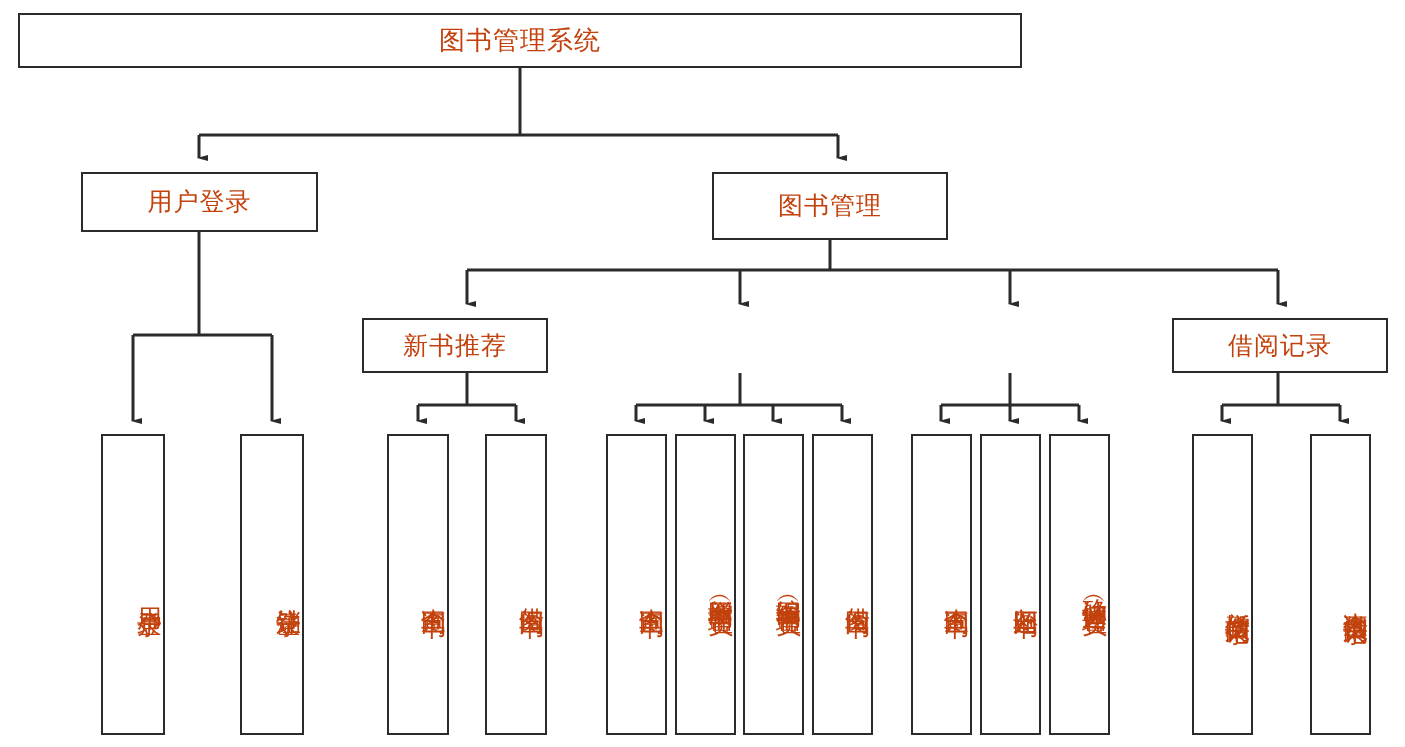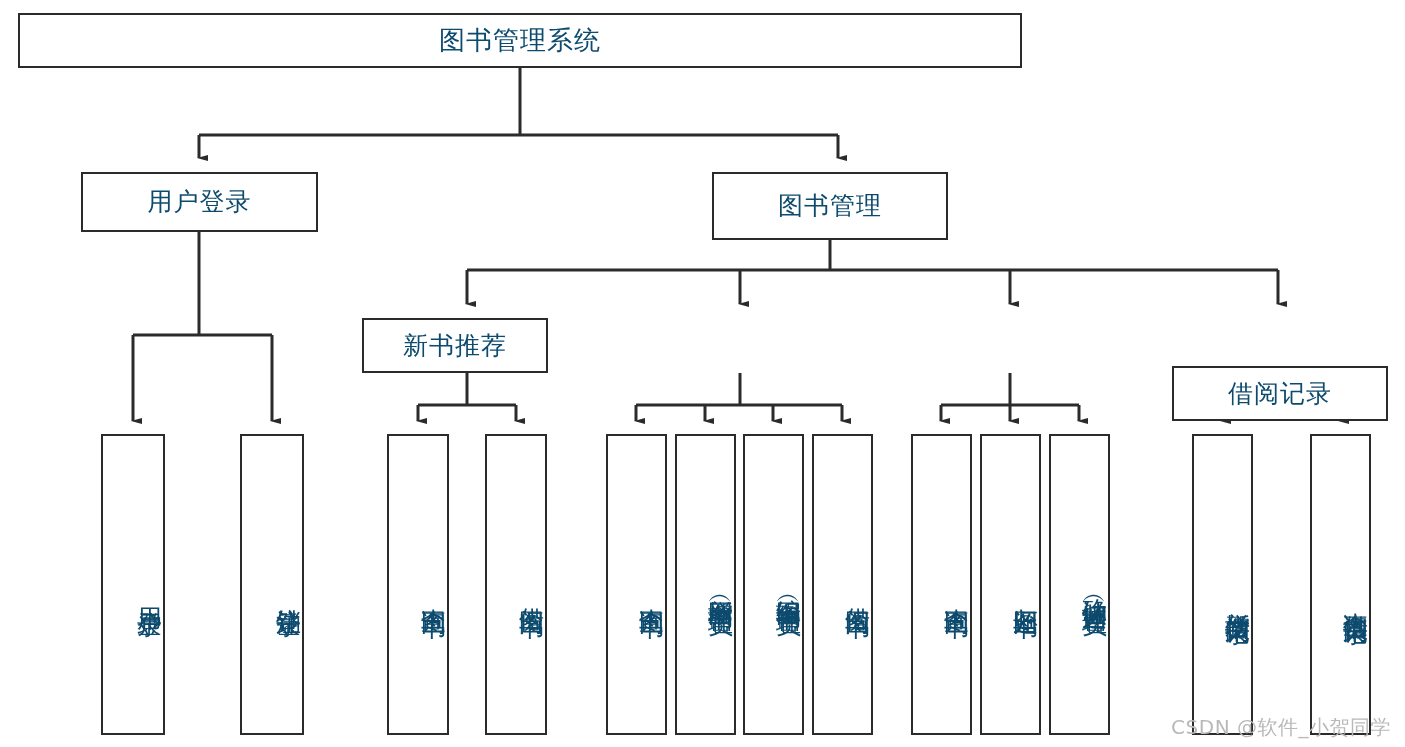--- a/index.html
+++ b/index.html
@@ -26,21 +26,21 @@
     pointer-events: none;
   }
   .node {
     position: absolute;
     box-sizing: border-box;
     background: #ffffff;
     border: 2.4px solid #2b2b2b;
     display: flex;
     align-items: center;
     justify-content: center;
-    color: #0c4a6e;
+    color: #c2410c;
   }
   .node-h {
     font-size: 25px;
     letter-spacing: 1px;
     line-height: 1.1;
   }
   .node-root {
     font-size: 26px;
   }
   .node-v {
@@ -131,21 +131,21 @@
   <div class="node node-h" style="left:81px; top:172px; width:237px; height:60px;">
     <span>用户登录</span>
   </div>
   <div class="node node-h" style="left:712px; top:172px; width:236px; height:68px;">
     <span>图书管理</span>
   </div>
 
   <div class="node node-h" style="left:362px; top:318px; width:186px; height:55px;">
     <span>新书推荐</span>
   </div>
-  <div class="node node-h" style="left:1172px; top:318px; width:216px; height:55px;margin-top:48px;">
+  <div class="node node-h" style="left:1172px; top:318px; width:216px; height:55px;">
     <span>借阅记录</span>
   </div>
 
   <div class="node node-v" style="left:101px; top:434px; width:64px; height:301px;">
     <span class="vtext">用户登录</span>
   </div>
   <div class="node node-v" style="left:240px; top:434px; width:64px; height:301px;">
     <span class="vtext">注销登录</span>
   </div>
 
@@ -179,15 +179,14 @@
     <span class="vtext">确认归还（管理员）</span>
   </div>
 
   <div class="node node-v" style="left:1192px; top:434px; width:61px; height:301px; padding-top:26px;">
     <span class="vtext">新增借阅记录</span>
   </div>
   <div class="node node-v" style="left:1310px; top:434px; width:61px; height:301px; padding-top:26px;">
     <span class="vtext">查询借阅记录</span>
   </div>
 
-  <div class="watermark">CSDN @软件_小贺同学</div>
 
 </div>
 
 </body></html>

